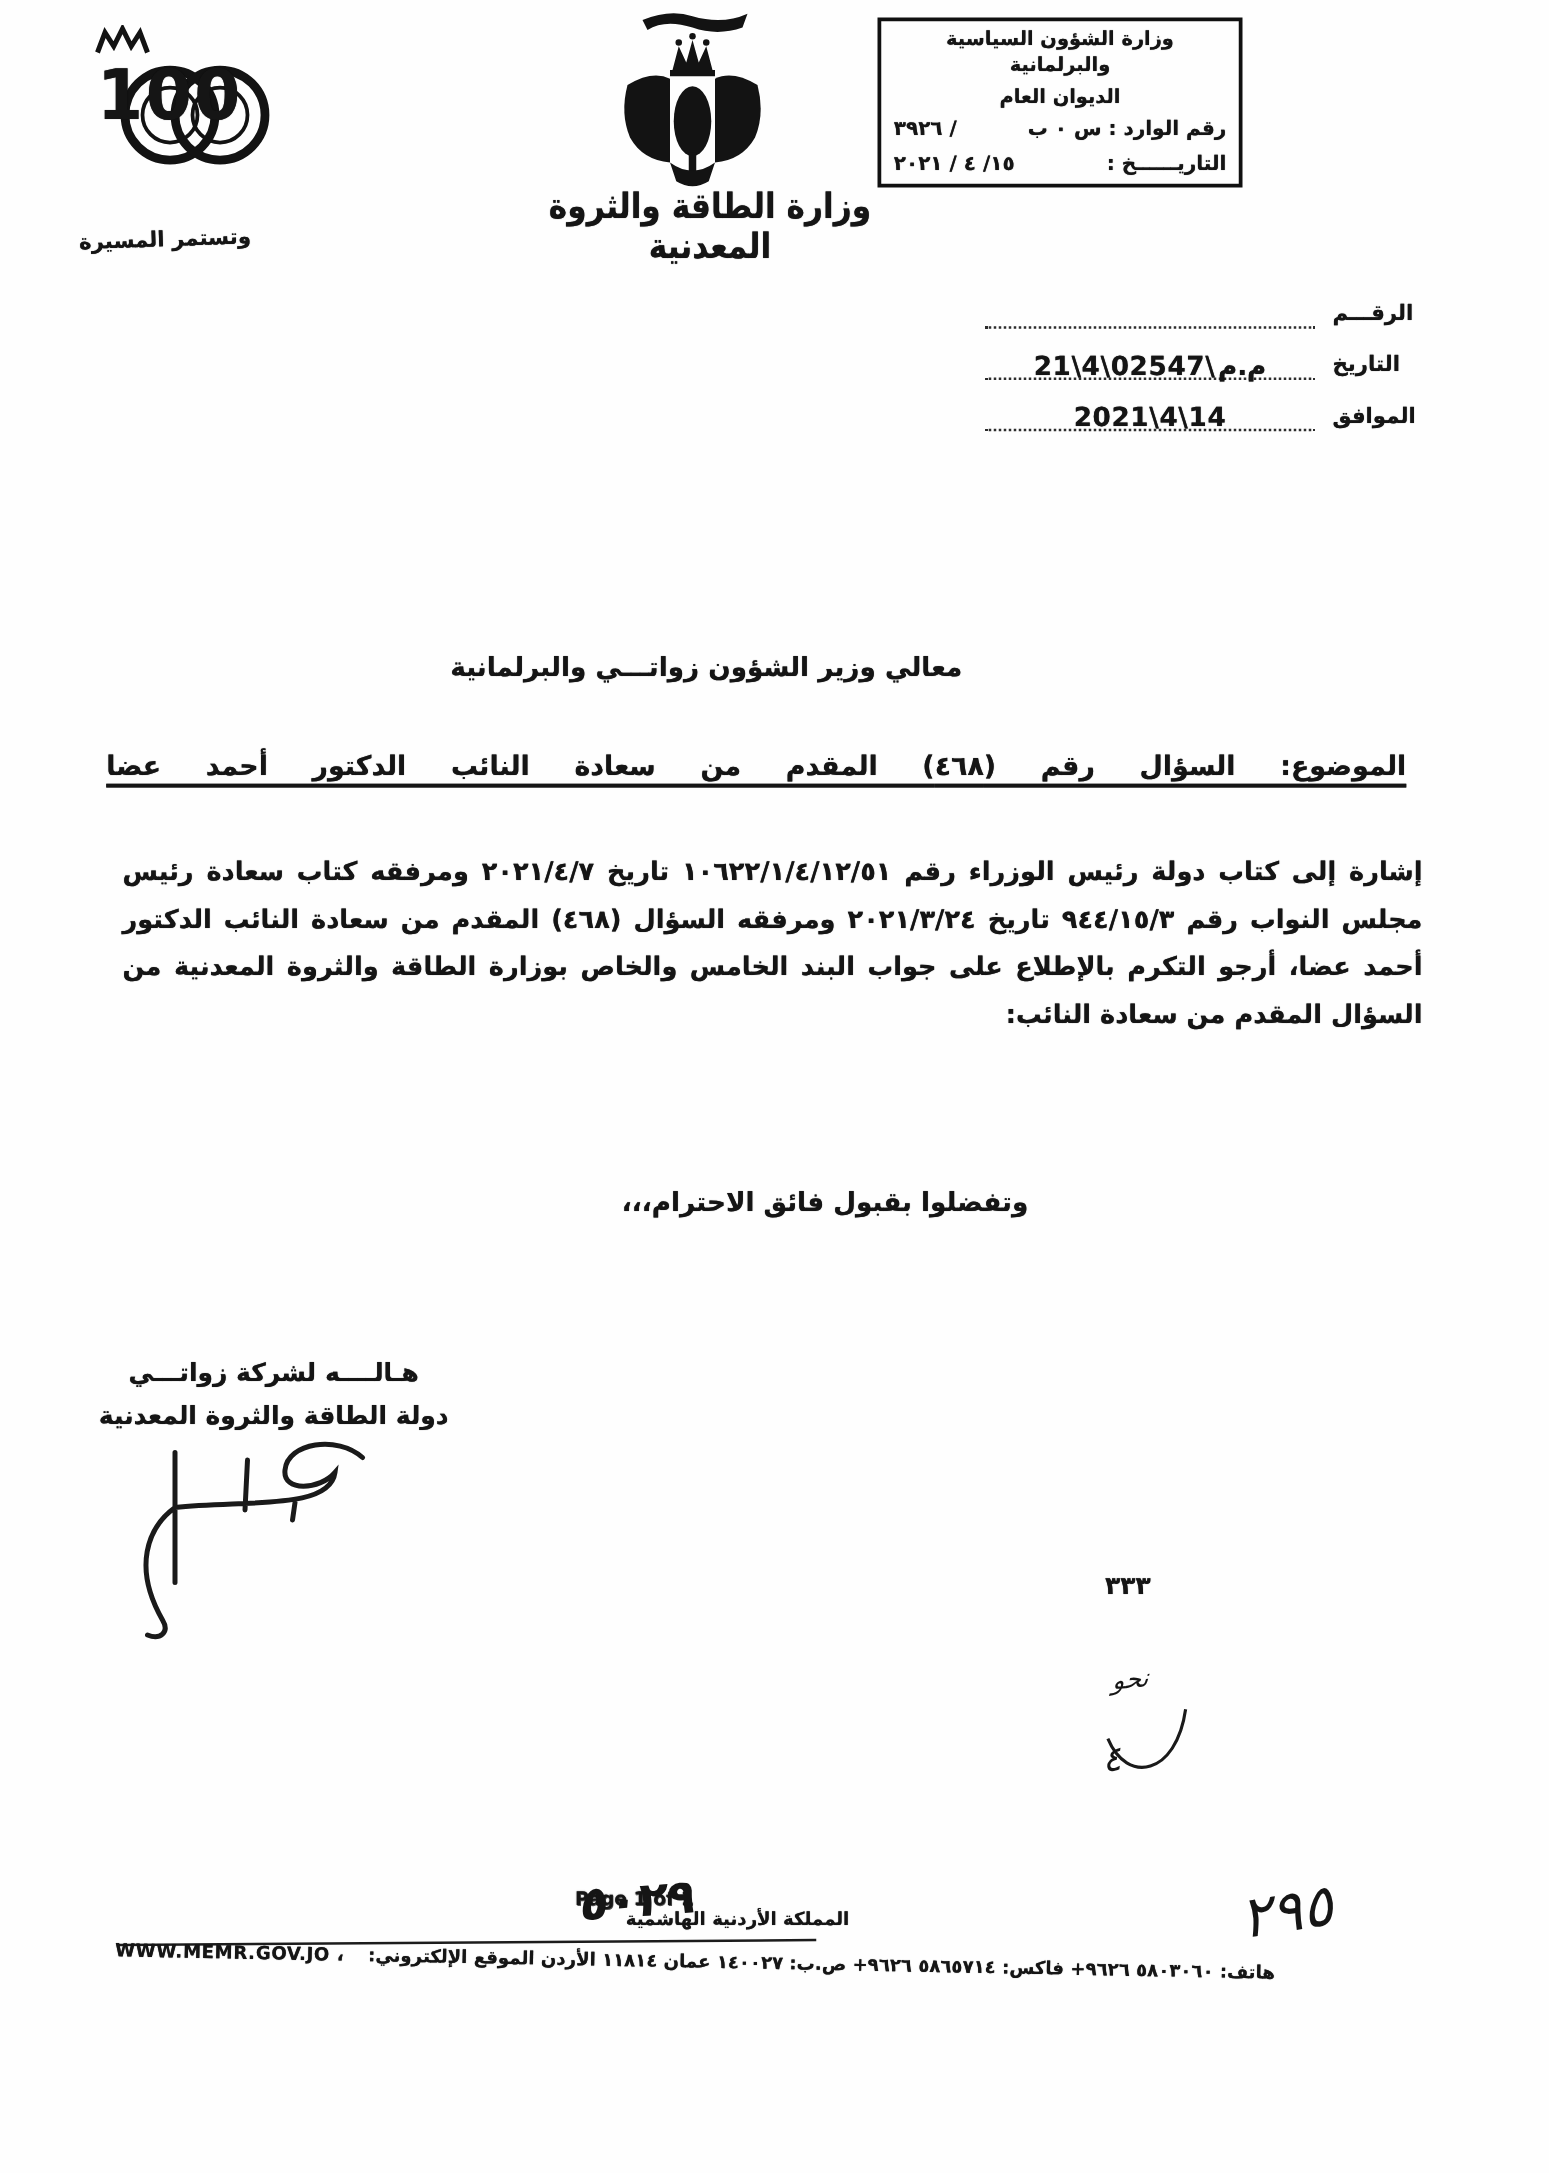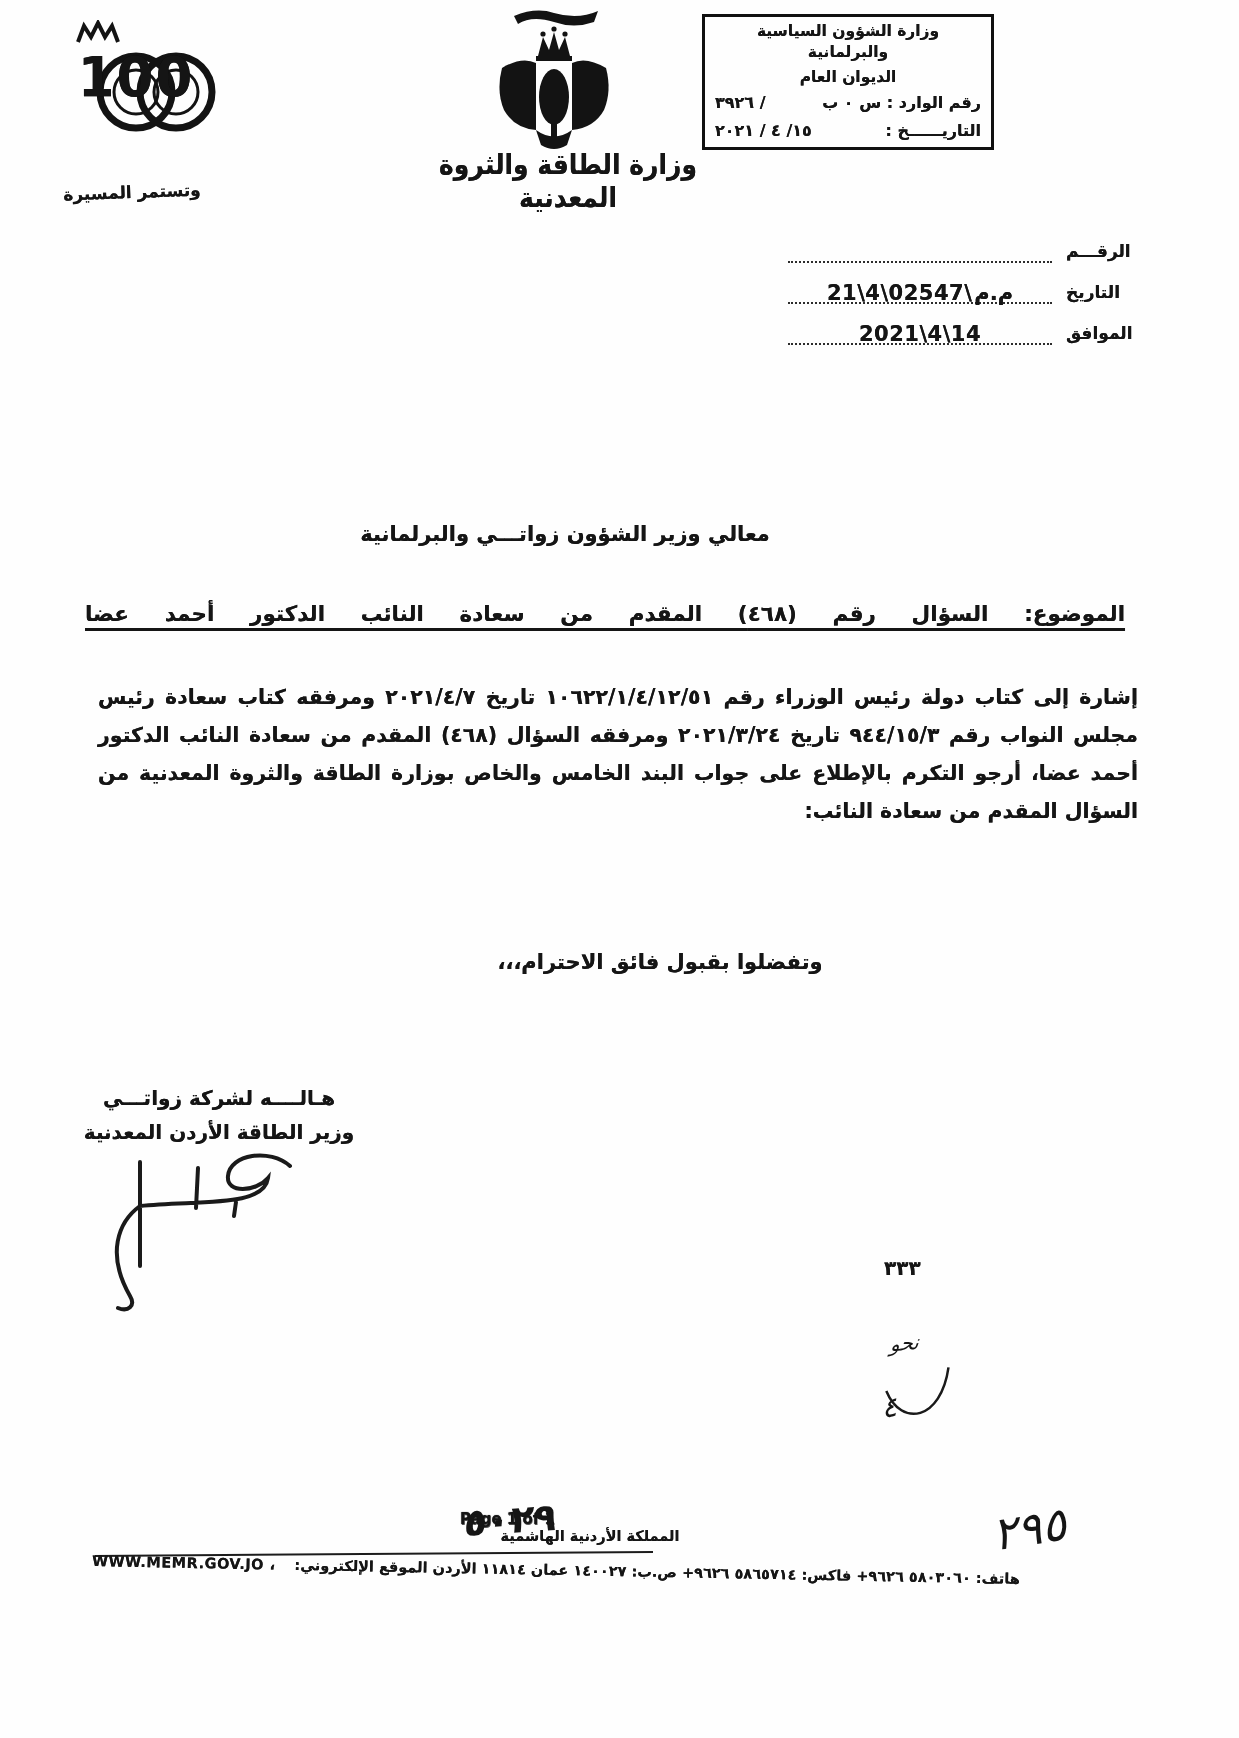--- a/index.html
+++ b/index.html
@@ -146,21 +146,21 @@
 
   <div class="abs subject ink">الموضوع: السؤال رقم (٤٦٨) المقدم من سعادة النائب الدكتور أحمد عضا</div>
 
   <div class="abs body-par ink">إشارة إلى كتاب دولة رئيس الوزراء رقم ١٠٦٢٢/١/٤/١٢/٥١ تاريخ ٢٠٢١/٤/٧ ومرفقه كتاب سعادة رئيس مجلس النواب رقم ٩٤٤/١٥/٣ تاريخ ٢٠٢١/٣/٢٤ ومرفقه السؤال (٤٦٨) المقدم من سعادة النائب الدكتور أحمد عضا، أرجو التكرم بالإطلاع على جواب البند الخامس والخاص بوزارة الطاقة والثروة المعدنية من السؤال المقدم من سعادة النائب:</div>
 
 
 
   <div class="abs closing ink">وتفضلوا بقبول فائق الاحترام،،،</div>
 
   <div class="abs sig-name ink">هـالــــه لشركة زواتـــي</div>
-  <div class="abs sig-title ink">وزير الطاقة الأردن المعدنية</div>
+  <div class="abs sig-title ink">دولة الطاقة والثروة المعدنية</div>
   <div class="abs sig-svg">
     <svg width="270" height="180" viewBox="0 0 270 180">
       <path d="M212 28 C 192 10, 152 16, 150 38 C 148 56, 178 54, 190 40 C 186 70, 120 62, 62 68
                M62 24 L62 128 M120 30 L118 70 M158 64 L156 78
                M62 68 C 40 84, 28 116, 52 158 C 58 168, 50 174, 40 170" fill="none" stroke="#1a1a1a" stroke-width="4" stroke-linecap="round"></path>
     </svg>
   </div>
 
   <div class="abs mark-333 ink">٣٣٣</div>
 

